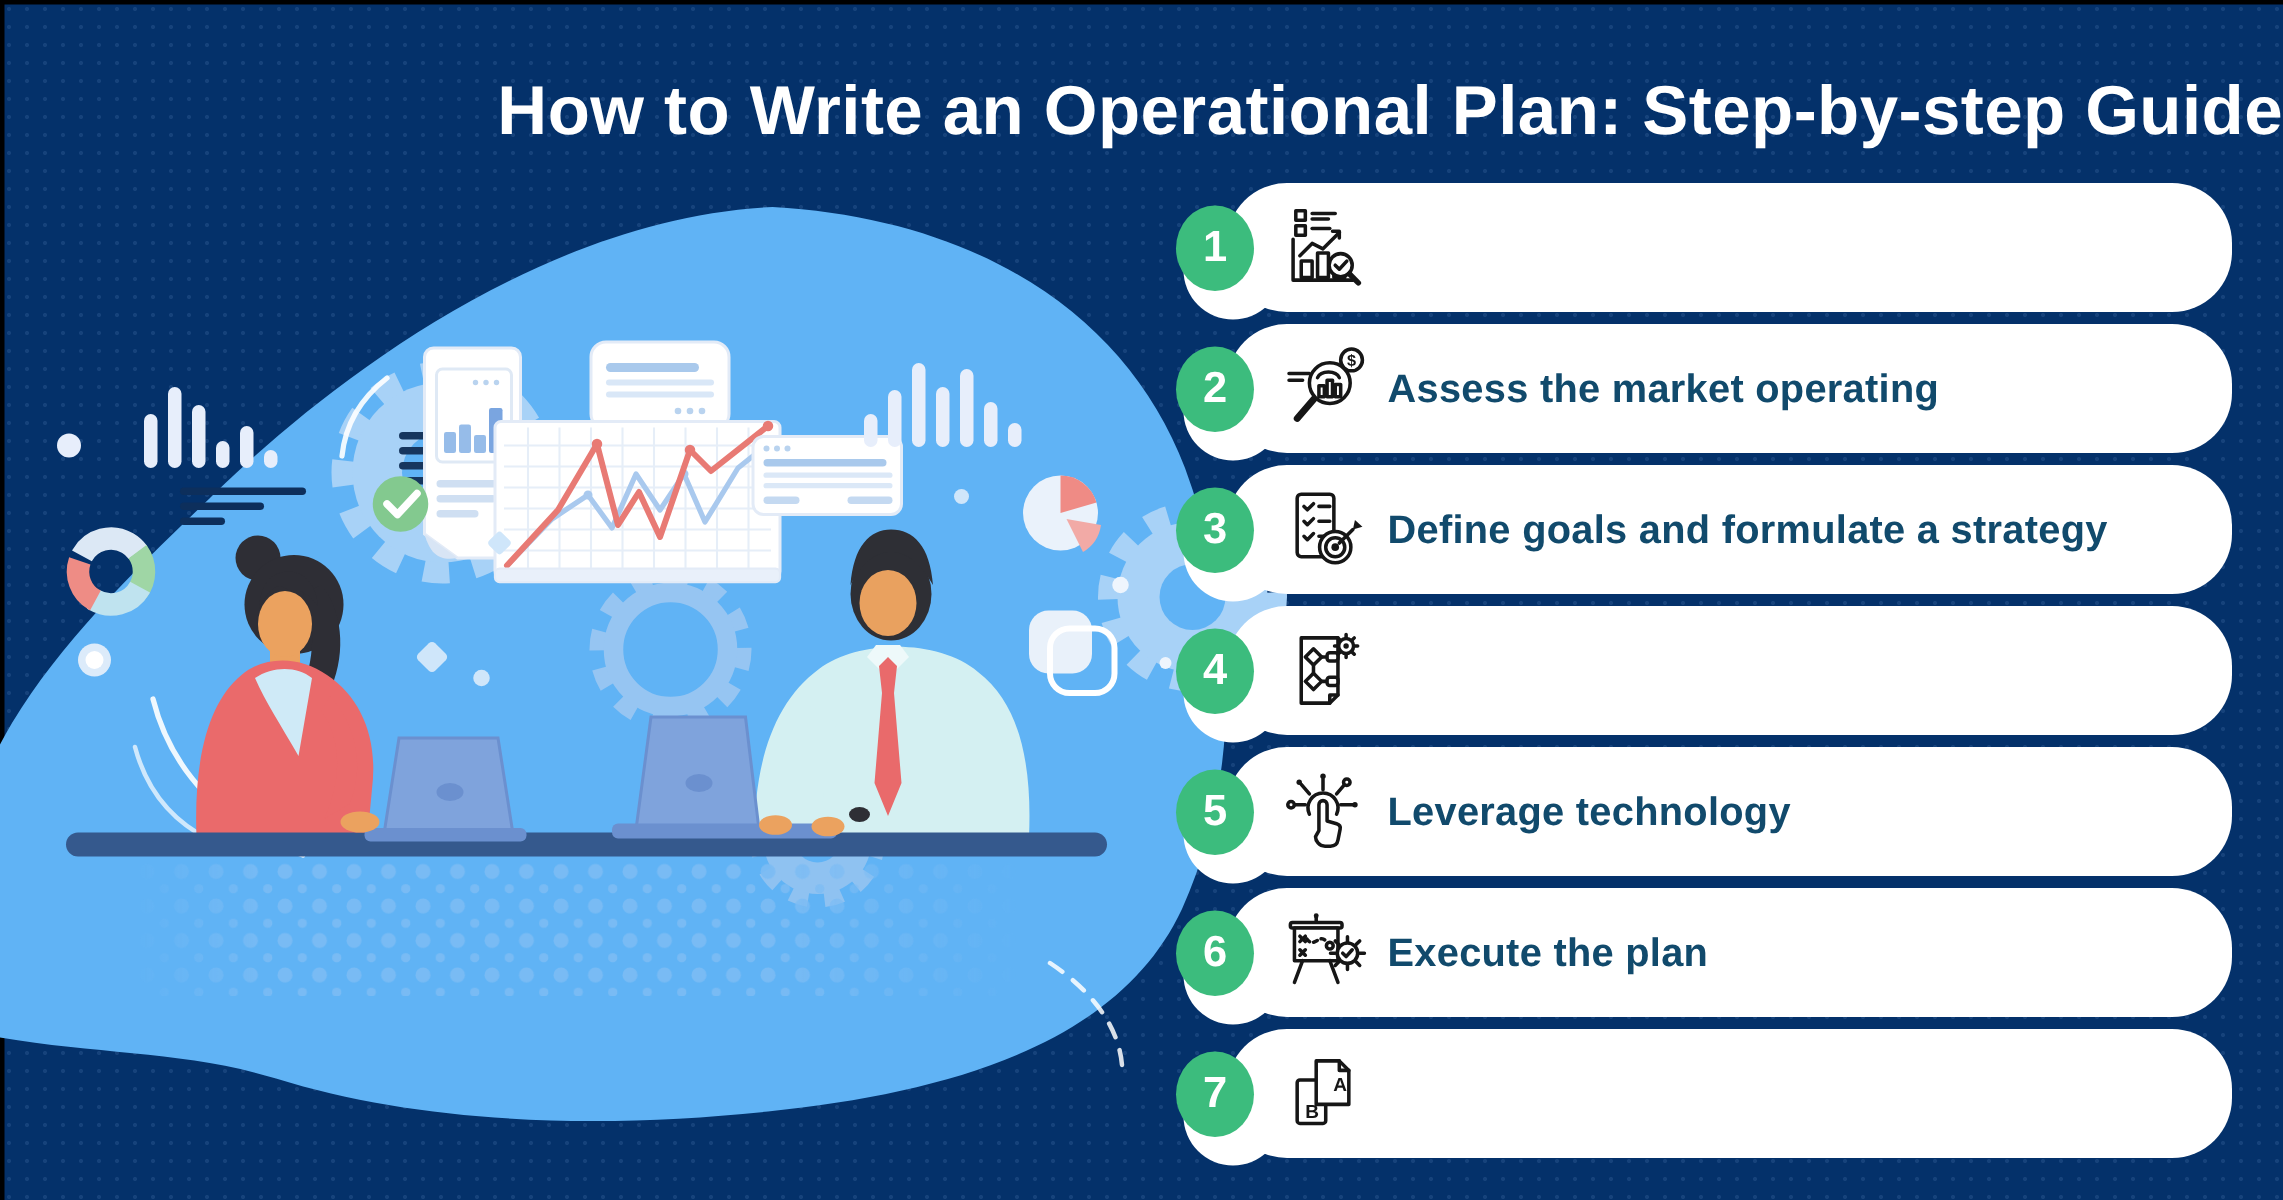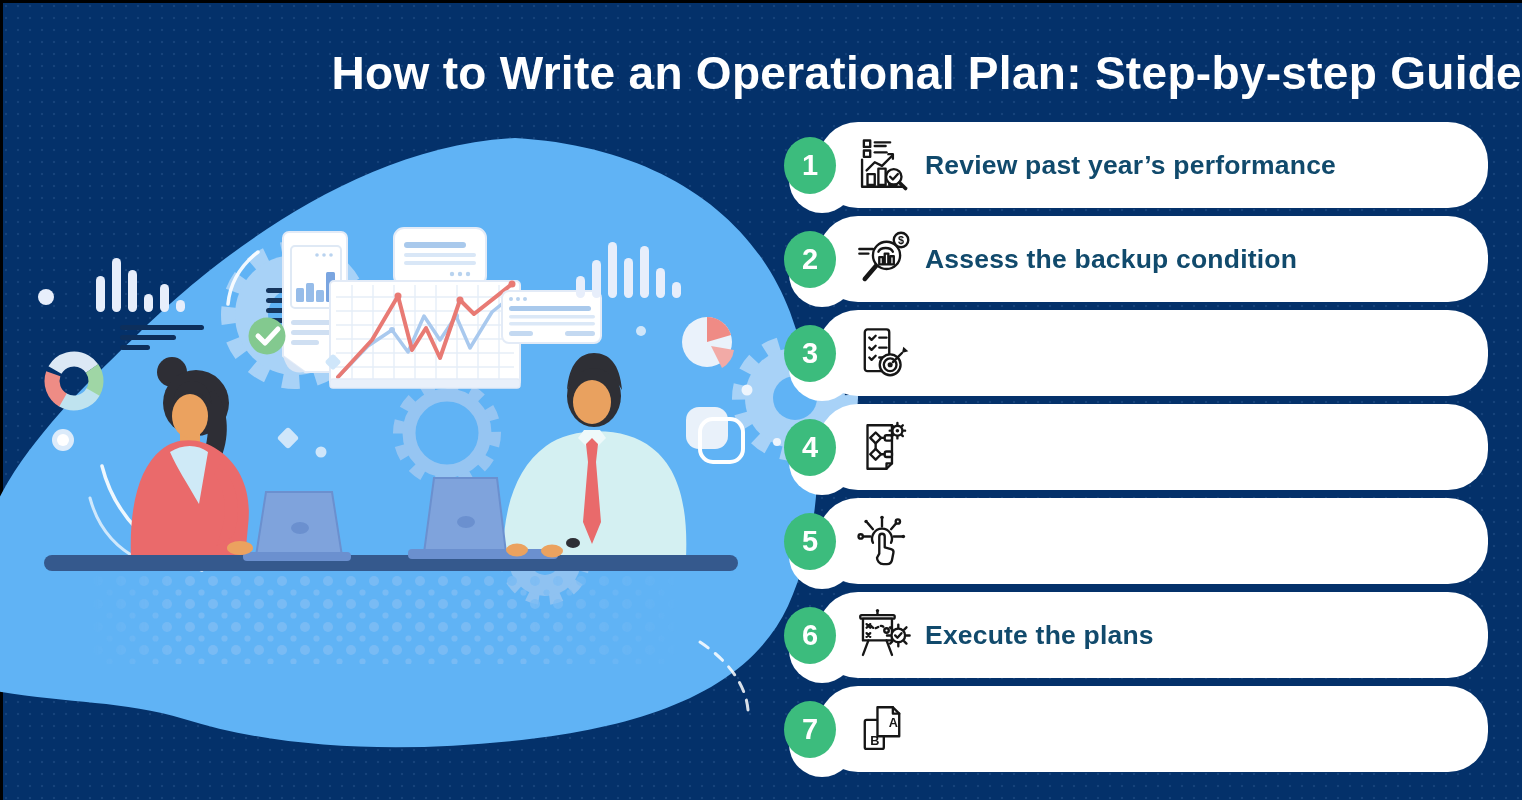--- a/index.html
+++ b/index.html
@@ -278,60 +278,60 @@
             <rect class="w" x="16" y="42" width="8" height="12"></rect>
             <rect class="w" x="28" y="36" width="8" height="18"></rect>
             <rect class="w" x="40" y="44" width="8" height="10"></rect>
             <path class="s" d="M15 38l9-9 8 4 12-12"></path>
             <path class="s" d="M39 20h5v5"></path>
             <circle class="w" cx="45" cy="45" r="8.5"></circle>
             <path class="s" d="M41 45l3 3 5.5-6"></path>
             <path class="s" style="stroke-width:4" d="M51.5 51.5L58 58"></path>
           </svg>
         </div>
-    <div class="label">Review past year’s performance</div>
   </div>
       <div class="card">
     <div class="badge-halo"></div>
     <div class="badge">
       <span class="num">2</span>
     </div>
     <div class="icon">
           <svg viewBox="0 0 64 64">
             <path class="s" d="M7 21h15M7 26h10"></path>
             <path class="s" style="stroke-width:5" d="M25.5 39.5L13 54"></path>
             <circle class="w" cx="37" cy="28" r="15"></circle>
             <rect class="w" x="29" y="30" width="4" height="8"></rect>
             <rect class="w" x="35" y="26" width="4" height="12"></rect>
             <rect class="w" x="41" y="29" width="4" height="9"></rect>
             <path class="s" d="M28 24c2.5-5.5 13.5-5.5 16 0"></path>
             <circle class="w" cx="53" cy="11" r="8"></circle>
             <text x="53" y="15.5" text-anchor="middle" font-size="12">$</text>
           </svg>
         </div>
-    <div class="label">Assess the backup condition</div>
+    <div class="label">Assess the market operating</div>
   </div>
       <div class="card">
     <div class="badge-halo"></div>
     <div class="badge">
       <span class="num">3</span>
     </div>
     <div class="icon">
           <svg viewBox="0 0 64 64">
             <rect class="w" x="13" y="6" width="27" height="46" rx="3"></rect>
             <path class="s" d="M18 15l2.5 2.5L25 13M29 15h8"></path>
             <path class="s" d="M18 26l2.5 2.5L25 24M29 26h8"></path>
             <path class="s" d="M18 37l2.5 2.5L25 35M29 37h6"></path>
             <circle class="w" cx="41" cy="45" r="11.5"></circle>
             <circle class="w" cx="41" cy="45" r="7"></circle>
             <circle class="f" cx="41" cy="45" r="2.8"></circle>
             <path class="s" d="M44 42l10-10"></path>
             <path class="f" d="M54 32l7-2-5.5-5-1.5 7z"></path>
           </svg>
         </div>
+    <div class="label">Define goals and formulate a strategy</div>
   </div>
       <div class="card">
     <div class="badge-halo"></div>
     <div class="badge">
       <span class="num">4</span>
     </div>
     <div class="icon">
           <svg viewBox="0 0 64 64">
             <path class="w" d="M16 8h27v42l-6 6H16z"></path>
             <path class="s" d="M37 56v-6h6"></path>
@@ -356,20 +356,21 @@
             <path class="s" d="M32 16V8M22 19l-6-7M42 19l6-7M19 27h-9M45 27h9"></path>
             <circle class="f" cx="32" cy="6" r="2"></circle>
             <circle class="f" cx="14.5" cy="10.5" r="2"></circle>
             <circle class="w" cx="49.5" cy="10.5" r="2.4"></circle>
             <circle class="w" cx="8.5" cy="27" r="2.4"></circle>
             <circle class="f" cx="55.5" cy="27" r="2"></circle>
             <path class="s" d="M22 34a11 11 0 1 1 20 0"></path>
             <path class="w" d="M29 46V27a3 3 0 0 1 6 0v12l7 2c2 .6 3 2 2.6 4l-1.6 8c-.5 3-2.5 4.5-5.5 4.5h-4c-4.5 0-7-4-7-7z"></path>
           </svg>
         </div>
+    <div class="label">Leverage technology</div>
   </div>
       <div class="card">
     <div class="badge-halo"></div>
     <div class="badge">
       <span class="num">6</span>
     </div>
     <div class="icon">
           <svg viewBox="0 0 64 64">
             <path class="s" d="M27 6v4"></path>
             <circle class="f" cx="27" cy="5" r="1.8"></circle>
@@ -377,21 +378,21 @@
             <rect class="w" x="11" y="14" width="32" height="24"></rect>
             <path class="s" d="M17 38l-6 16M37 38l6 16"></path>
             <path class="s" d="M15 20l4 4m0-4l-4 4M15 30l4 4m0-4l-4 4"></path>
             <path class="s" style="stroke-dasharray:3 3" d="M20 22c6 8 10-6 15 3"></path>
             <circle class="s" cx="37" cy="27" r="2.5"></circle>
             <path class="s" d="M50 24v-3.5M50 44.5V41M41 32.5h-3.5M62.5 32.5H59M43.5 26l-2.5-2.5M56.5 39l2.5 2.5M56.5 26l2.5-2.5M43.5 39L41 41.5"></path>
             <circle class="w" cx="50" cy="32.5" r="7.5"></circle>
             <path class="s" d="M46.5 32.5l2.5 2.5 4.5-5"></path>
           </svg>
         </div>
-    <div class="label">Execute the plans</div>
+    <div class="label">Execute the plan</div>
   </div>
       <div class="card">
     <div class="badge-halo"></div>
     <div class="badge">
       <span class="num">7</span>
     </div>
     <div class="icon">
           <svg viewBox="0 0 64 64">
             <rect class="w" x="13" y="22" width="21" height="32" rx="2"></rect>
             <path class="w" d="M27 8h17l7 7v25H27z"></path>

